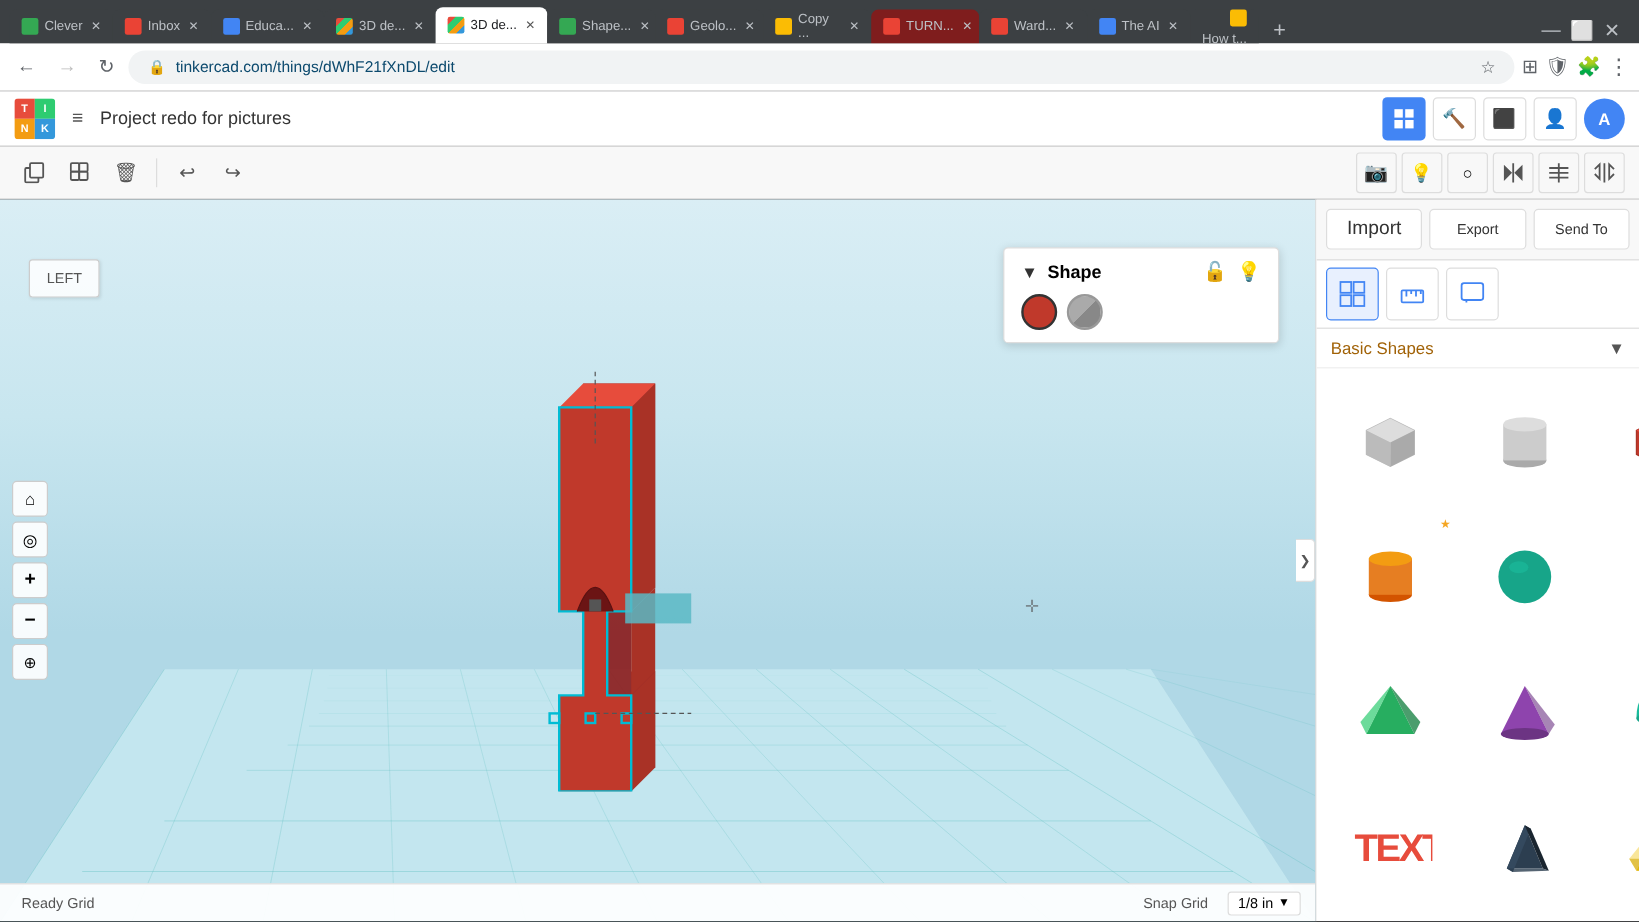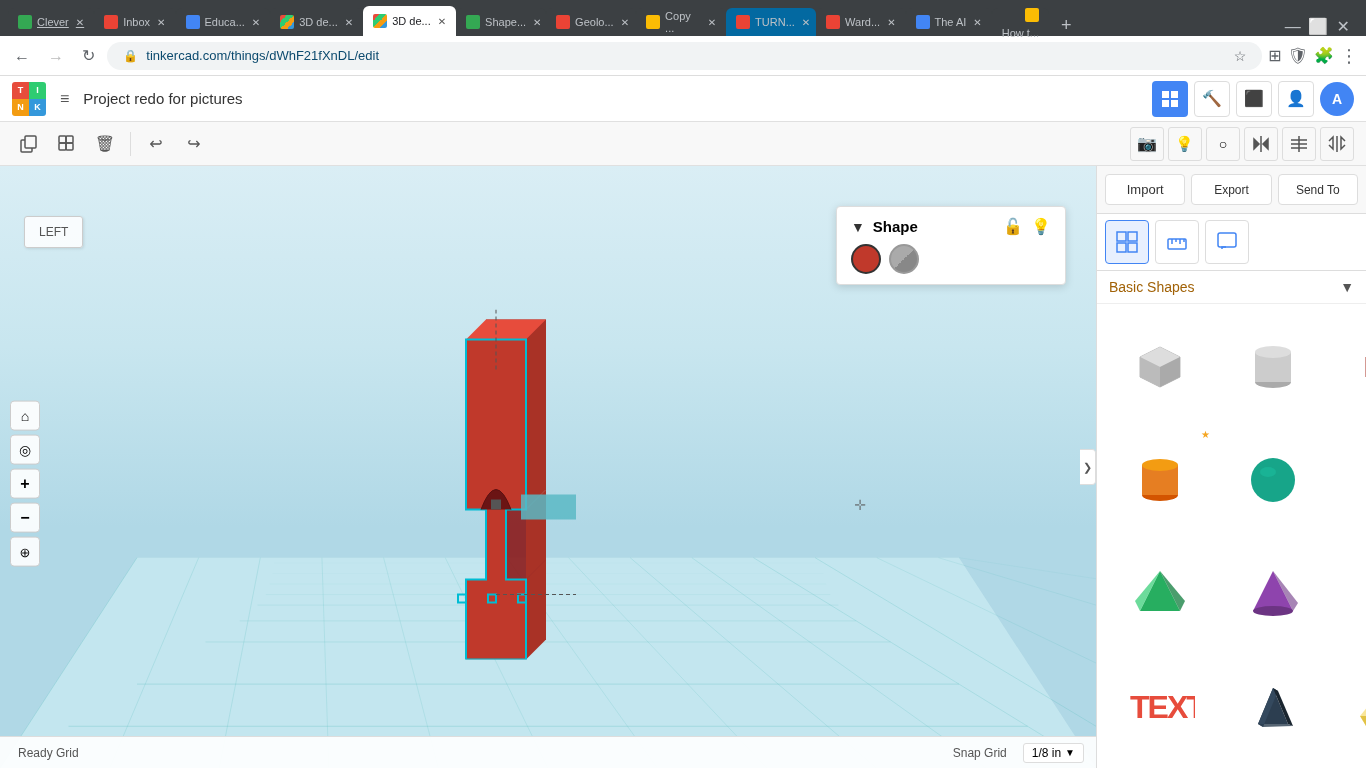--- a/index.html
+++ b/index.html
@@ -5,21 +5,21 @@
     * { box-sizing: border-box; margin: 0; padding: 0; }
     body { font-family: 'Arial', sans-serif; font-size: 13px; background: #202124; overflow: hidden; width: 1366px; height: 768px; }
 
     
     svg { display: block; }
   </style>
 </head>
 <body>
 
 <div style="background:#3c4043; height:36px; display:flex; align-items:flex-end; padding:0 8px;">
-  <div style="display:flex;align-items:center;height:28px;padding:0 10px;background:#3c4043;border-radius:6px 6px 0 0;color:#bdc1c6;font-size:11px;gap:5px;max-width:120px;cursor:pointer;text-decoration:underline;">
+  <div style="display:flex;align-items:center;height:28px;padding:0 10px;background:#3c4043;border-radius:6px 6px 0 0;color:#bdc1c6;font-size:11px;gap:5px;max-width:120px;cursor:pointer;">
     <div style="width:14px;height:14px;background:#34a853;border-radius:2px;flex-shrink:0;"></div>
     <span style="overflow:hidden;text-overflow:ellipsis;white-space:nowrap;">Clever</span>
     <span style="font-size:10px;color:#bdc1c6;margin-left:2px;">✕</span>
   </div>
   <div style="display:flex;align-items:center;height:28px;padding:0 10px;background:#3c4043;border-radius:6px 6px 0 0;color:#bdc1c6;font-size:11px;gap:5px;max-width:120px;cursor:pointer;">
     <div style="width:14px;height:14px;background:#ea4335;border-radius:2px;flex-shrink:0;"></div>
     <span style="overflow:hidden;text-overflow:ellipsis;white-space:nowrap;">Inbox</span>
     <span style="font-size:10px;color:#bdc1c6;margin-left:2px;">✕</span>
   </div>
   <div style="display:flex;align-items:center;height:28px;padding:0 10px;background:#3c4043;border-radius:6px 6px 0 0;color:#bdc1c6;font-size:11px;gap:5px;max-width:100px;cursor:pointer;">
@@ -45,21 +45,21 @@
   <div style="display:flex;align-items:center;height:28px;padding:0 10px;background:#3c4043;border-radius:6px 6px 0 0;color:#bdc1c6;font-size:11px;gap:5px;max-width:90px;cursor:pointer;">
     <div style="width:14px;height:14px;background:#ea4335;border-radius:2px;flex-shrink:0;"></div>
     <span>Geolo...</span>
     <span style="font-size:10px;color:#bdc1c6;margin-left:2px;">✕</span>
   </div>
   <div style="display:flex;align-items:center;height:28px;padding:0 10px;background:#3c4043;border-radius:6px 6px 0 0;color:#bdc1c6;font-size:11px;gap:5px;max-width:90px;cursor:pointer;">
     <div style="width:14px;height:14px;background:#fbbc04;border-radius:2px;flex-shrink:0;"></div>
     <span>Copy ...</span>
     <span style="font-size:10px;color:#bdc1c6;margin-left:2px;">✕</span>
   </div>
-  <div style="display:flex;align-items:center;height:28px;padding:0 10px;background:#0369a1;border-radius:6px 6px 0 0;color:#bdc1c6;font-size:11px;gap:5px;max-width:90px;cursor:pointer;">
+  <div style="display:flex;align-items:center;height:28px;padding:0 10px;background:#7f1d1d;border-radius:6px 6px 0 0;color:#bdc1c6;font-size:11px;gap:5px;max-width:90px;cursor:pointer;">
     <div style="width:14px;height:14px;background:#ea4335;border-radius:2px;flex-shrink:0;"></div>
     <span>TURN...</span>
     <span style="font-size:10px;color:#bdc1c6;margin-left:2px;">✕</span>
   </div>
   <div style="display:flex;align-items:center;height:28px;padding:0 10px;background:#3c4043;border-radius:6px 6px 0 0;color:#bdc1c6;font-size:11px;gap:5px;max-width:90px;cursor:pointer;">
     <div style="width:14px;height:14px;background:#ea4335;border-radius:2px;flex-shrink:0;"></div>
     <span>Ward...</span>
     <span style="font-size:10px;color:#bdc1c6;margin-left:2px;">✕</span>
   </div>
   <div style="display:flex;align-items:center;height:28px;padding:0 10px;background:#3c4043;border-radius:6px 6px 0 0;color:#bdc1c6;font-size:11px;gap:5px;max-width:90px;cursor:pointer;">
@@ -291,21 +291,21 @@
         </div>
       </div>
 
       <button style="position:absolute;right:0;top:50%;transform:translateY(-50%);width:16px;height:36px;background:#fff;border:1px solid #ddd;border-left:none;border-radius:0 4px 4px 0;display:flex;align-items:center;justify-content:center;cursor:pointer;font-size:11px;color:#555;z-index:6;">❯</button>
     </div>
 
     <div style="width:270px;background:#fff;border-left:1px solid #ddd;display:flex;flex-direction:column;overflow:hidden;">
 
       <div style="display:flex;padding:8px;gap:6px;border-bottom:1px solid #ddd;background:#f8f8f8;">
 
-        <button style="flex:1;padding:7px 4px;border:1px solid #ddd;border-radius:4px;background:#fff;cursor:pointer;font-size:13px;font-weight:500;color:#333;">Import</button>
+        <button style="flex:1;padding:7px 4px;border:1px solid #ddd;border-radius:4px;background:#fff;cursor:pointer;font-size:16px;font-weight:500;color:#333;">Import</button>
         <button style="flex:1;padding:7px 4px;border:1px solid #ddd;border-radius:4px;background:#fff;cursor:pointer;font-size:12px;font-weight:500;color:#333;">Export</button>
         <button style="flex:1;padding:7px 4px;border:1px solid #ddd;border-radius:4px;background:#fff;cursor:pointer;font-size:12px;font-weight:500;color:#333;">Send To</button>
       </div>
 
       <div style="display:flex;padding:6px 8px;gap:6px;border-bottom:1px solid #ddd;">
         <button style="width:44px;height:44px;background:#e8f0fe;border:1px solid #4285f4;border-radius:4px;display:flex;align-items:center;justify-content:center;cursor:pointer;">
           <svg width="22" height="22" viewBox="0 0 22 22" fill="none" stroke="#4285f4" stroke-width="1.5">
               <rect x="1" y="1" width="9" height="9"></rect>
               <rect x="12" y="1" width="9" height="9"></rect>
               <rect x="1" y="12" width="9" height="9"></rect>

